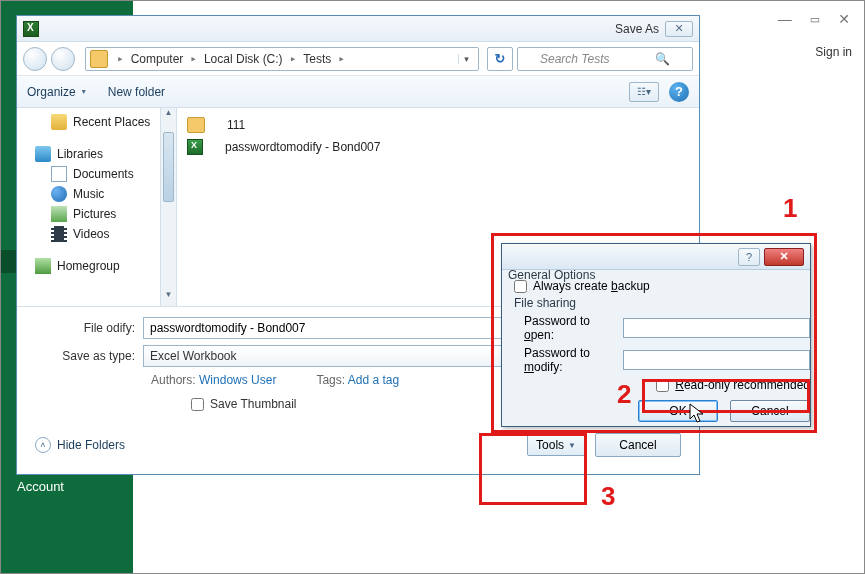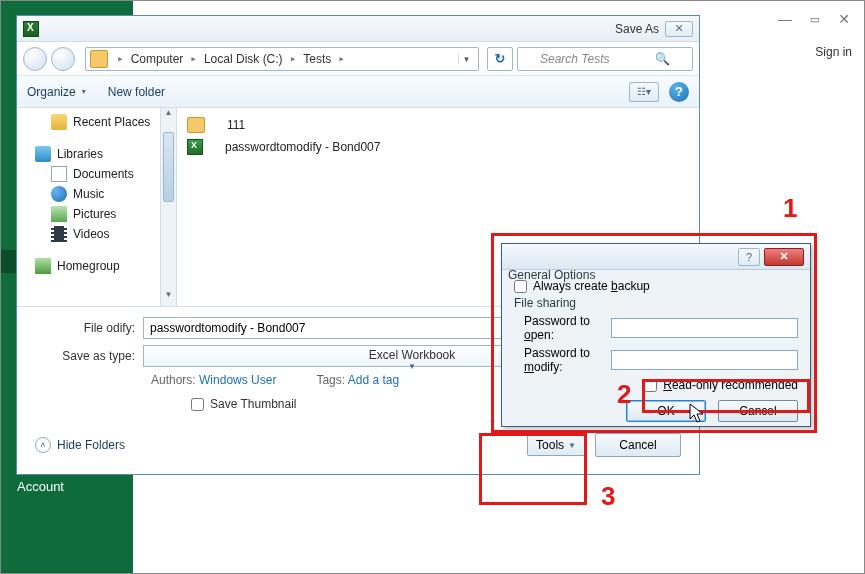--- a/index.html
+++ b/index.html
@@ -69,21 +69,21 @@
   .folder-big { width:18px;height:16px;background:#f5c869;border:1px solid #c79a2e;border-radius:2px;}
   .xlsx-ic { width:16px;height:16px;background:linear-gradient(#3a9d4a,#1e6b2a);border:1px solid #15521e;position:relative;}
   .xlsx-ic::after{content:"X";color:#fff;font-size:9px;position:absolute;left:3px;top:0;font-weight:bold;}
 
   
   .formarea { border-top:1px solid #d3e0ea; padding: 10px 18px 6px 18px; font-size:12px; color:#333;}
   .frow { display:flex; align-items:center; margin-bottom:6px;}
   .frow .lbl { width:108px; text-align:right; padding-right:8px; color:#333;}
   .frow .val { flex:1; }
   .inputlike { height:22px; border:1px solid #9fb7ca; background:#fff; padding:2px 6px; font-size:12px; width:100%;}
-  .combolike { height:22px; border:1px solid #9fb7ca; background:linear-gradient(#fff,#eef4f9); padding:2px 6px; width:100%; display:flex; justify-content:space-between; align-items:center;flex-direction:column;}
+  .combolike { height:22px; border:1px solid #9fb7ca; background:linear-gradient(#fff,#eef4f9); padding:2px 6px; width:100%; display:flex; justify-content:space-between; align-items:center;}
   .combolike .dd{font-size:8px;color:#4a6a87;}
   .metarow { display:flex; gap:40px; padding-left:116px; margin-top:6px; margin-bottom:10px;}
   .metarow span.lbl2{color:#666;}
   .metarow span.link{color:#1f6fb4;}
   .chkrow { padding-left:156px; display:flex; align-items:center; gap:6px; margin-bottom:16px;}
   .chkrow input{width:13px;height:13px;}
 
   .footer { display:flex; align-items:center; padding: 0 18px 14px 18px; font-size:12px; gap:10px;}
   .footer .hide { display:flex; align-items:center; gap:6px; cursor:pointer; color:#1a3d5c;}
   .footer .circ{width:16px;height:16px;border:1px solid #8aa8c2;border-radius:50%;display:flex;align-items:center;justify-content:center;font-size:9px;color:#4a6a87;}
@@ -91,21 +91,21 @@
   .toolsbtn { height:22px; padding:0 8px; border:1px solid #8aa8c2; background:linear-gradient(#f5fafd,#e0ecf5); border-radius:2px; display:flex; align-items:center; gap:4px;}
   .toolsbtn .dd{font-size:8px;color:#4a6a87;}
   .bigbtn { width:86px; height:24px; border:1px solid #8aa8c2; background:linear-gradient(#f5fafd,#dfeaf3); border-radius:2px; font-size:12px;}
 
   
   .genopt { position:absolute; left:500px; top:242px; width:310px; height:184px; border:1px solid #3b5e7e; background:#eef3f7; box-shadow:2px 2px 4px rgba(0,0,0,.25); z-index:20;}
   .genopt .titlebar2 { height:26px; background:linear-gradient(#f6f9fc,#dbe8f3); border-bottom:1px solid #b8cde0; display:flex; align-items:center; padding:0 6px; font-size:12px;}
   .titlebar2 .t{flex:1;color:#2a3a48;margin-top:36px;}
   .titlebar2 .qbtn{width:22px;height:18px;border:1px solid #9fb7ca;border-radius:2px;background:linear-gradient(#f5fafd,#e0ecf5);display:flex;align-items:center;justify-content:center;font-size:11px;color:#4a6a87;margin-right:4px;}
   .titlebar2 .xbtn{width:40px;height:18px;border:1px solid #8a2020;border-radius:2px;background:linear-gradient(#f08080,#c0392b);color:#fff;display:flex;align-items:center;justify-content:center;font-size:11px;font-weight:bold;}
-  .genopt .inner{padding:6px 12px 8px 12px; font-size:12px;}
+  .genopt .inner{padding:6px 0 8px 12px; font-size:12px;}
   .optrow{display:flex;align-items:center;gap:6px;margin:3px 0;}
   .optrow input[type=checkbox]{width:13px;height:13px;}
   .grouplbl{color:#2a3a48;margin-top:2px;margin-bottom:2px;}
   .fieldrow{display:flex;align-items:center;margin:4px 0 4px 10px;}
   .fieldrow .fl{width:118px;} .fieldrow input[type=password]{flex:1;height:20px;border:1px solid #8aa8c2;padding:0 4px;}
   .rorow{display:flex;justify-content:flex-end;align-items:center;gap:6px;margin-top:2px;}
   .btnrow{display:flex;justify-content:flex-end;gap:12px;margin-top:8px;}
   .dlgbtn{width:80px;height:22px;border:1px solid #6f8aa2;background:linear-gradient(#f7fbfe,#dce9f3);border-radius:2px;font-size:12px;}
   .dlgbtn.primary{border:1px solid #2d7fd1; box-shadow:0 0 0 1px #7fc1f7 inset;}
 

